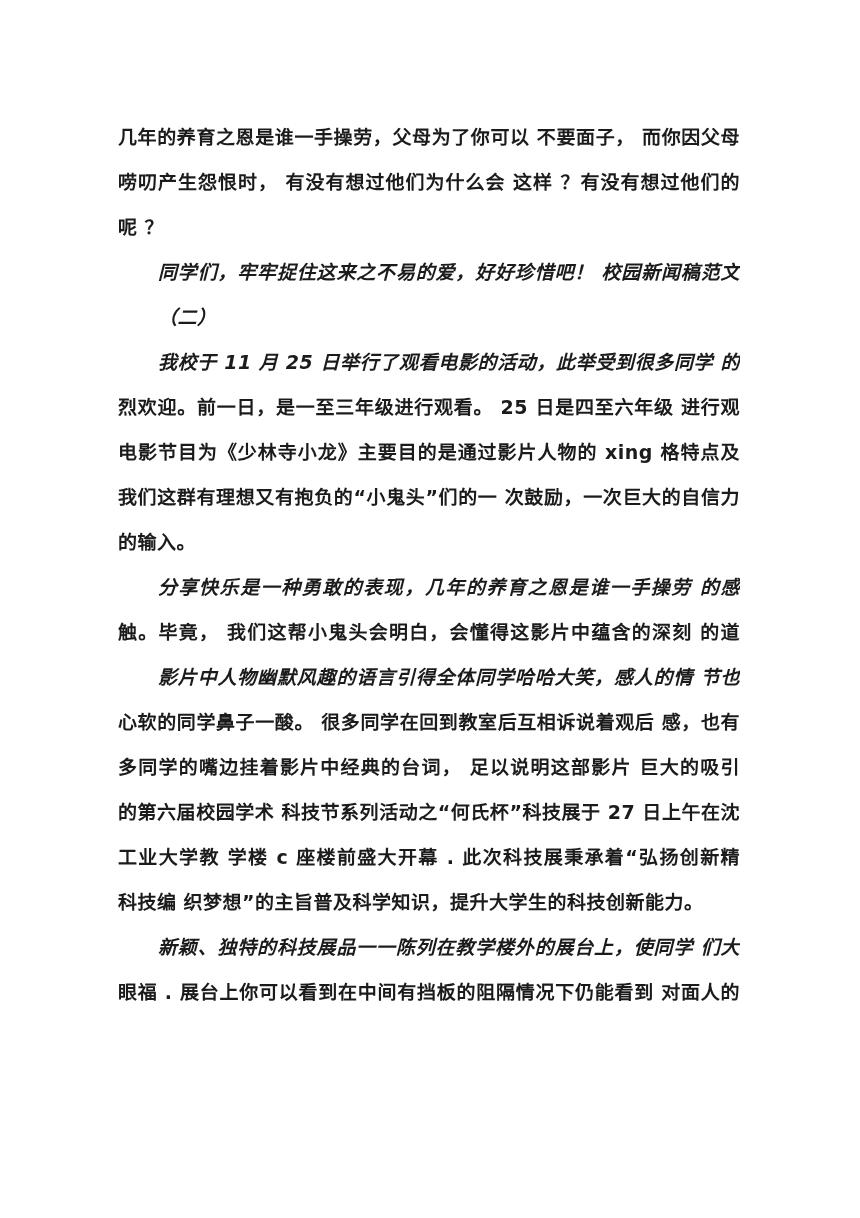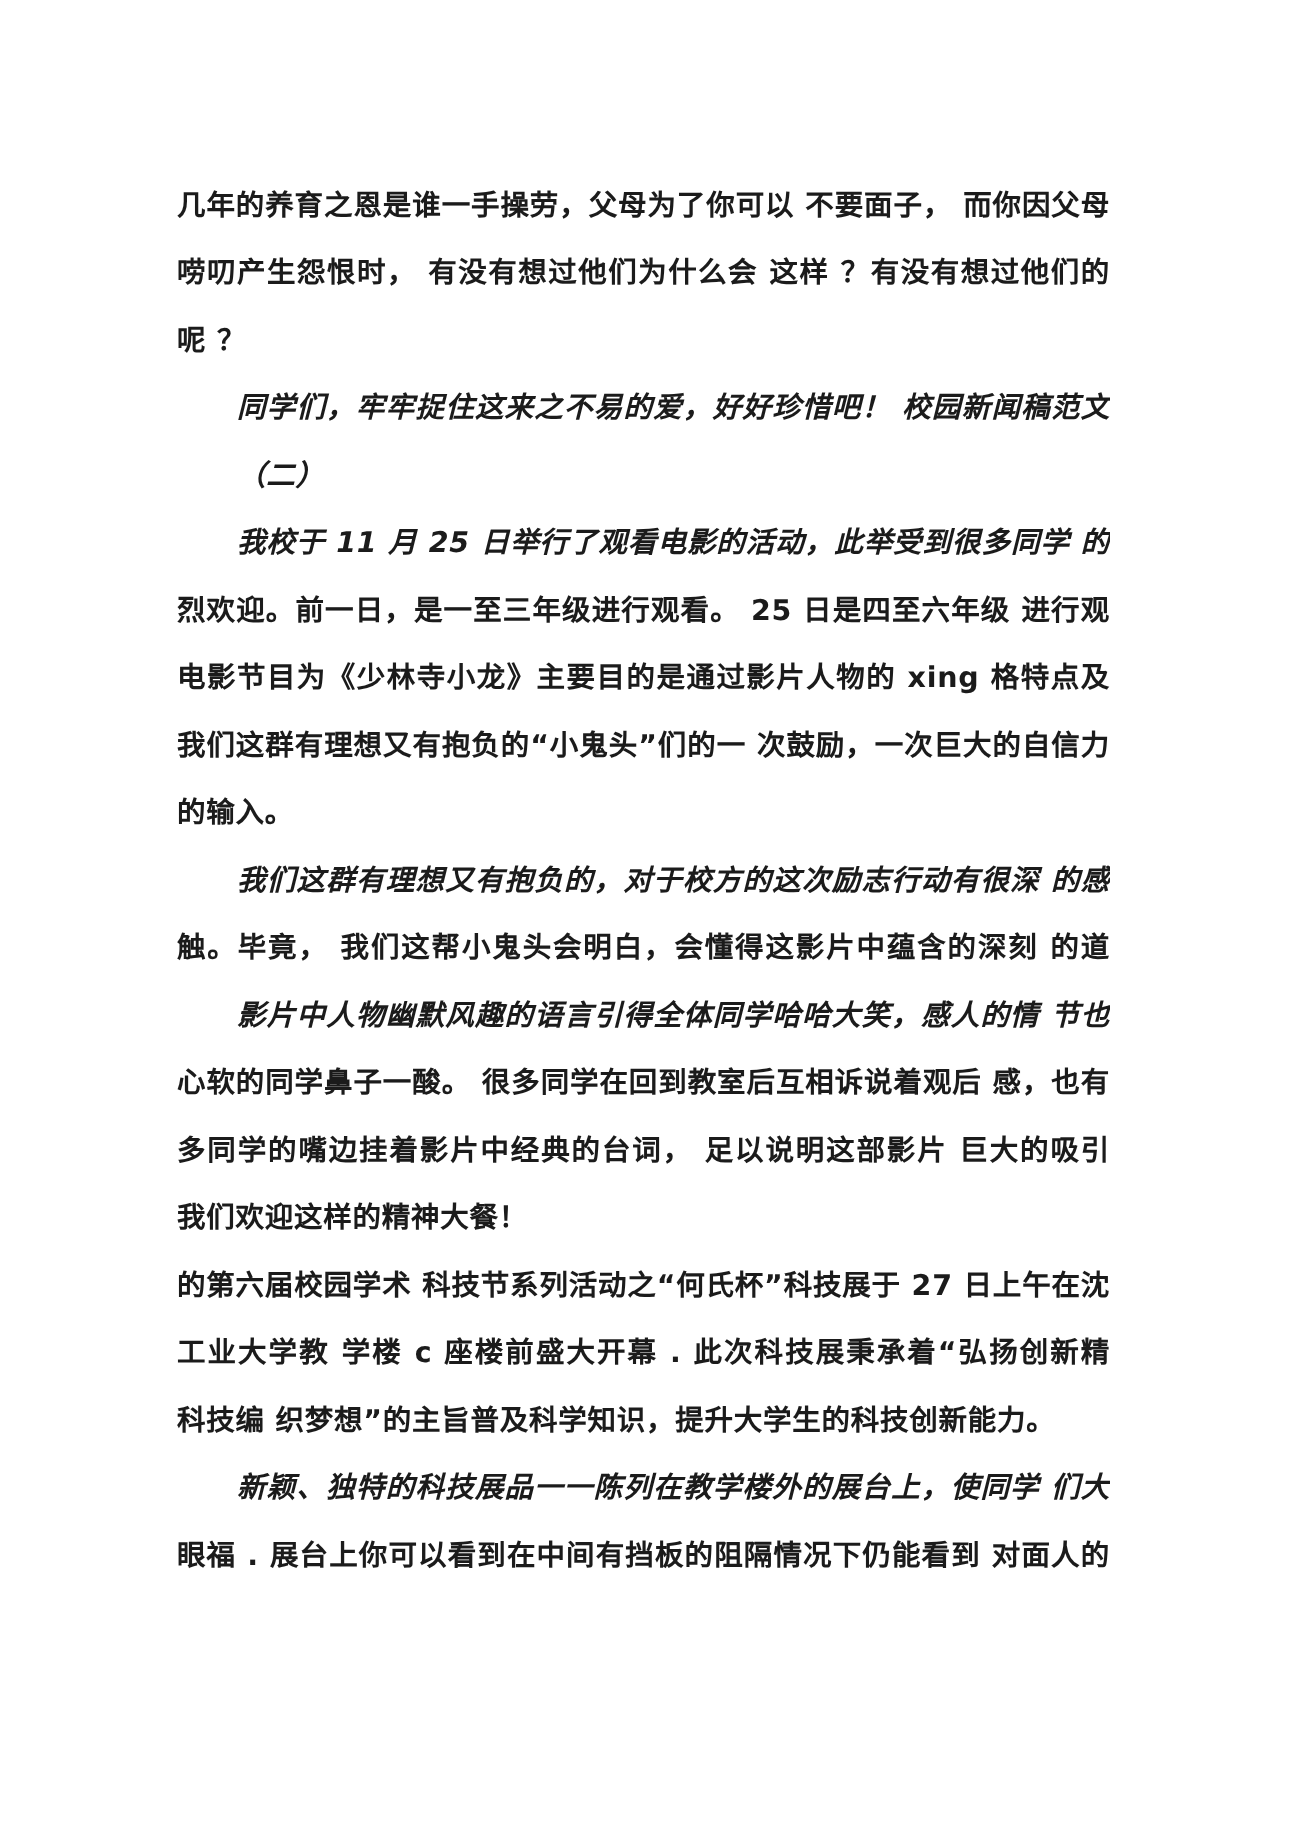--- a/index.html
+++ b/index.html
@@ -52,25 +52,24 @@
       <div class="line justify">几年的养育之恩是谁一手操劳，父母为了你可以 不要面子， 而你因父母的</div>
       <div class="line justify">唠叨产生怨恨时， 有没有想过他们为什么会 这样 ？有没有想过他们的痛苦</div>
       <div class="line left">呢 ？</div>
       <div class="line justify indent">同学们，牢牢捉住这来之不易的爱，好好珍惜吧！ 校园新闻稿范文</div>
       <div class="line left indent">（二）</div>
       <div class="line justify indent">我校于 11 月 25 日举行了观看电影的活动，此举受到很多同学 的热</div>
       <div class="line justify">烈欢迎。前一日，是一至三年级进行观看。 25 日是四至六年级 进行观看。</div>
       <div class="line justify">电影节目为《少林寺小龙》主要目的是通过影片人物的 xing 格特点及精神为</div>
       <div class="line justify">我们这群有理想又有抱负的“小鬼头”们的一 次鼓励，一次巨大的自信力量</div>
       <div class="line left">的输入。</div>
-      <div class="line justify indent">我们这群有理想又有抱负的，对于校方的这次励志行动有很深 的感</div>
+      <div class="line justify indent">分享快乐是一种勇敢的表现，几年的养育之恩是谁一手操劳 的感</div>
       <div class="line justify">触。毕竟， 我们这帮小鬼头会明白，会懂得这影片中蕴含的深刻 的道理。</div>
       <div class="line justify indent">影片中人物幽默风趣的语言引得全体同学哈哈大笑，感人的情 节也让</div>
       <div class="line justify">心软的同学鼻子一酸。 很多同学在回到教室后互相诉说着观后 感，也有很</div>
       <div class="line justify">多同学的嘴边挂着影片中经典的台词， 足以说明这部影片 巨大的吸引力，</div>
-      <div class="line left">我们欢迎这样的精神大餐！</div>
       <div class="line justify">的第六届校园学术 科技节系列活动之“何氏杯”科技展于 27 日上午在沈阳</div>
       <div class="line justify">工业大学教 学楼 c 座楼前盛大开幕 . 此次科技展秉承着“弘扬创新精神，</div>
       <div class="line left">科技编 织梦想”的主旨普及科学知识，提升大学生的科技创新能力。</div>
       <div class="line justify indent">新颖、独特的科技展品一一陈列在教学楼外的展台上，使同学 们大饱</div>
       <div class="line justify">眼福 . 展台上你可以看到在中间有挡板的阻隔情况下仍能看到 对面人的“透</div>
     </div>
 </div>
 
 </body></html>

